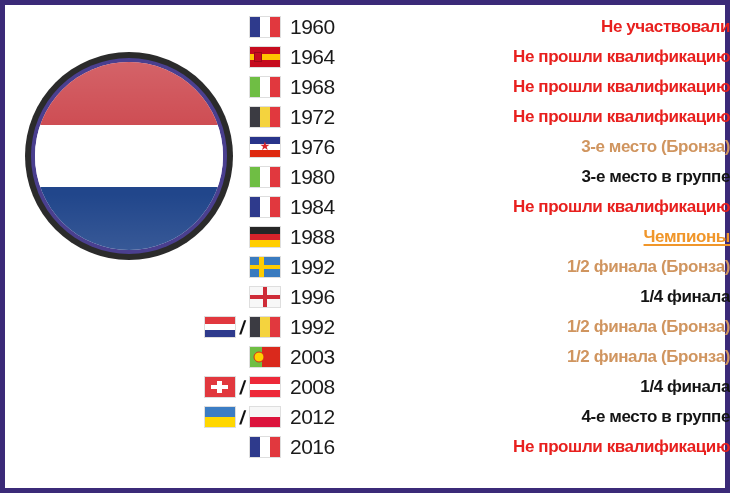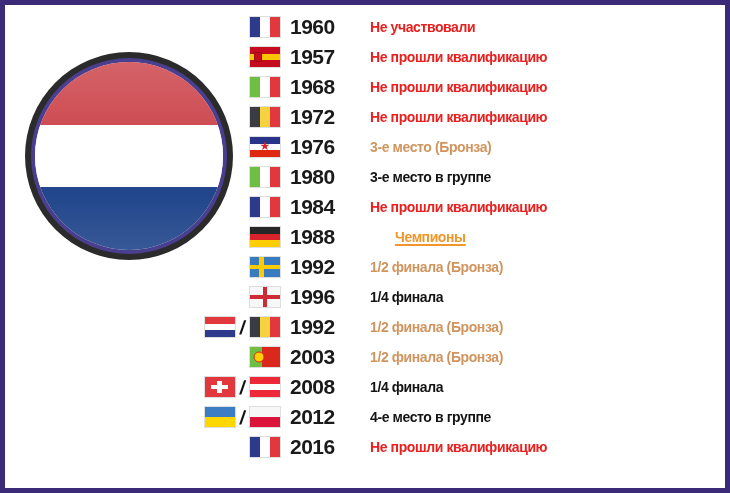--- a/index.html
+++ b/index.html
@@ -56,29 +56,30 @@
     height:30px;
   }
   .c-flags{
     width:105px;flex:0 0 105px;
     display:flex;align-items:center;justify-content:flex-end;
     gap:5px;
     padding-right:10px;box-sizing:border-box;
   }
   .c-year{
     width:80px;flex:0 0 80px;
-    font-weight:bold;font-size:21px;color:#1a1a1a;
+    font-weight:normal;font-size:21px;color:#1a1a1a;
     letter-spacing:-0.5px;
     text-align:left;
   }
   .c-res{
     flex:1 1 auto;
-    font-weight:bold;font-size:14px;
+    font-weight:bold;font-size:17px;
     letter-spacing:-0.4px;
     white-space:nowrap;
+    text-align:right;
   }
   .res-red{color:#E8201E;}
   .res-bronze{color:#D0955F;}
   .res-black{color:#141414;}
   .res-gold{color:#F0962A;text-decoration:underline;text-decoration-thickness:2px;text-underline-offset:2px;margin-left:25px;}
 
   .slash{font-weight:bold;font-size:19px;color:#111;line-height:1;transform:skewX(-9deg);}
 
   .flag{
     width:30px;height:20px;
@@ -150,21 +151,21 @@
         <div class="c-flags">
           <span class="flag">
             <span class="h3">
               <i style="background:#C60B1E"></i>
               <i style="background:#FFC400"></i>
               <i style="background:#C60B1E"></i>
             </span>
             <span class="es-emb"></span>
           </span>
         </div>
-        <div class="c-year">1957</div>
+        <div class="c-year">1964</div>
         <div class="c-res res-red">Не прошли квалификацию</div>
       </div>
       <div class="row">
         <div class="c-flags">
           <span class="flag">
             <span class="v3">
               <i style="background:#6FBE44"></i>
               <i style="background:#FFFFFF"></i>
               <i style="background:#E1383E"></i>
             </span>

